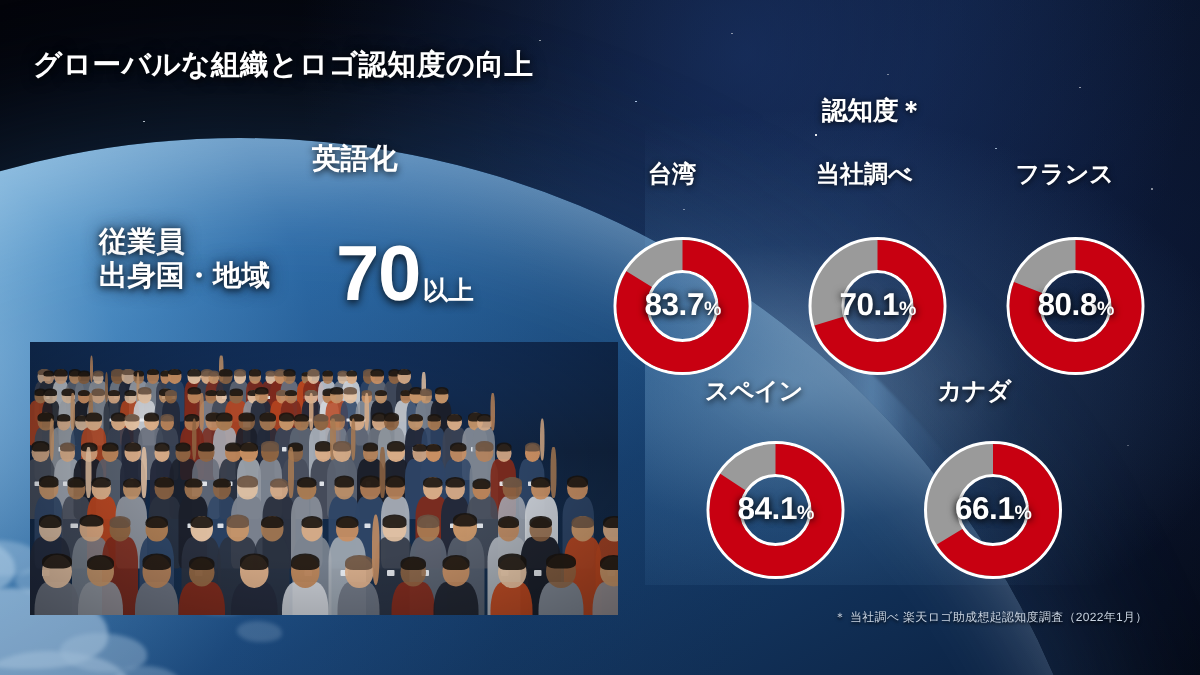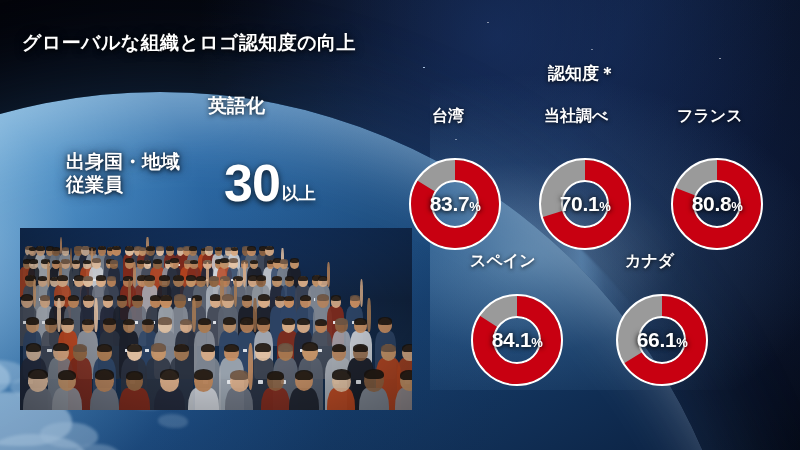--- a/index.html
+++ b/index.html
@@ -210,30 +210,30 @@
       <span style="left: 556px; top: 300px; width: 40px; height: 18px; opacity: 0.4;"></span>
       <span style="left: 588px; top: 322px; width: 30px; height: 14px; opacity: 0.35;"></span>
     </div>
   <div class="earth-night" id="earthNight"></div>
   <div class="glow-limb"></div>
 
   <div class="title">グローバルな組織とロゴ認知度の向上</div>
 
 
   <div class="stat-emp">
+    <div>従業員</div>
     <div>出身国・地域</div>
-    <div>従業員</div>
   </div>
 
   <div class="lang-wrap">
     <div class="lang-big">英語化</div>
   </div>
 
   <div class="count-wrap">
-    <span class="count-num">30</span>
+    <span class="count-num">70</span>
     <span class="count-suffix">以上</span>
   </div>
 
   <div class="photo">
     <div class="backwall"></div>
     <div class="crowd" id="crowd">
         <i style="left: 2.5086px; top: 26.2px; width: 14.1734px; height: 26.52px; background: rgb(60, 68, 85); border-radius: 28% 28% 12% 12%; opacity: 0.9;"></i>
         <i style="left: 5.2917px; top: 18.2813px; width: 8.60723px; height: 9.6401px; background: rgb(227, 193, 162); border-radius: 50%; opacity: 0.89;"></i>
         <i style="left: 5.2917px; top: 17.7649px; width: 8.60723px; height: 4.73398px; background: rgb(106, 83, 66); border-radius: 50% 50% 30% 30%; opacity: 0.9;"></i>
         <i style="left: 6.48502px; top: 26.2px; width: 12.5442px; height: 26.52px; background: rgb(43, 50, 64); border-radius: 28% 28% 12% 12%; opacity: 0.99;"></i>
@@ -829,13 +829,14 @@
           <circle cx="48" cy="48" r="34" fill="none" stroke="#9A9A9A" stroke-width="20"></circle>
           <circle cx="48" cy="48" r="34" fill="none" stroke="#C80011" stroke-width="20" stroke-dasharray="141.21 213.63" transform="rotate(-90 48 48)"></circle>
         </svg>
         <div class="val">
           <b>66.1<em>%</em></b>
         </div>
       </div>
       <div class="donut-label" style="left: 625px; top: 251px;">カナダ</div>
     </div>
 
+  <div class="footnote">＊ 当社調べ 楽天ロゴ助成想起認知度調査（2022年1月）</div>
 </div>
 
 </body></html>

